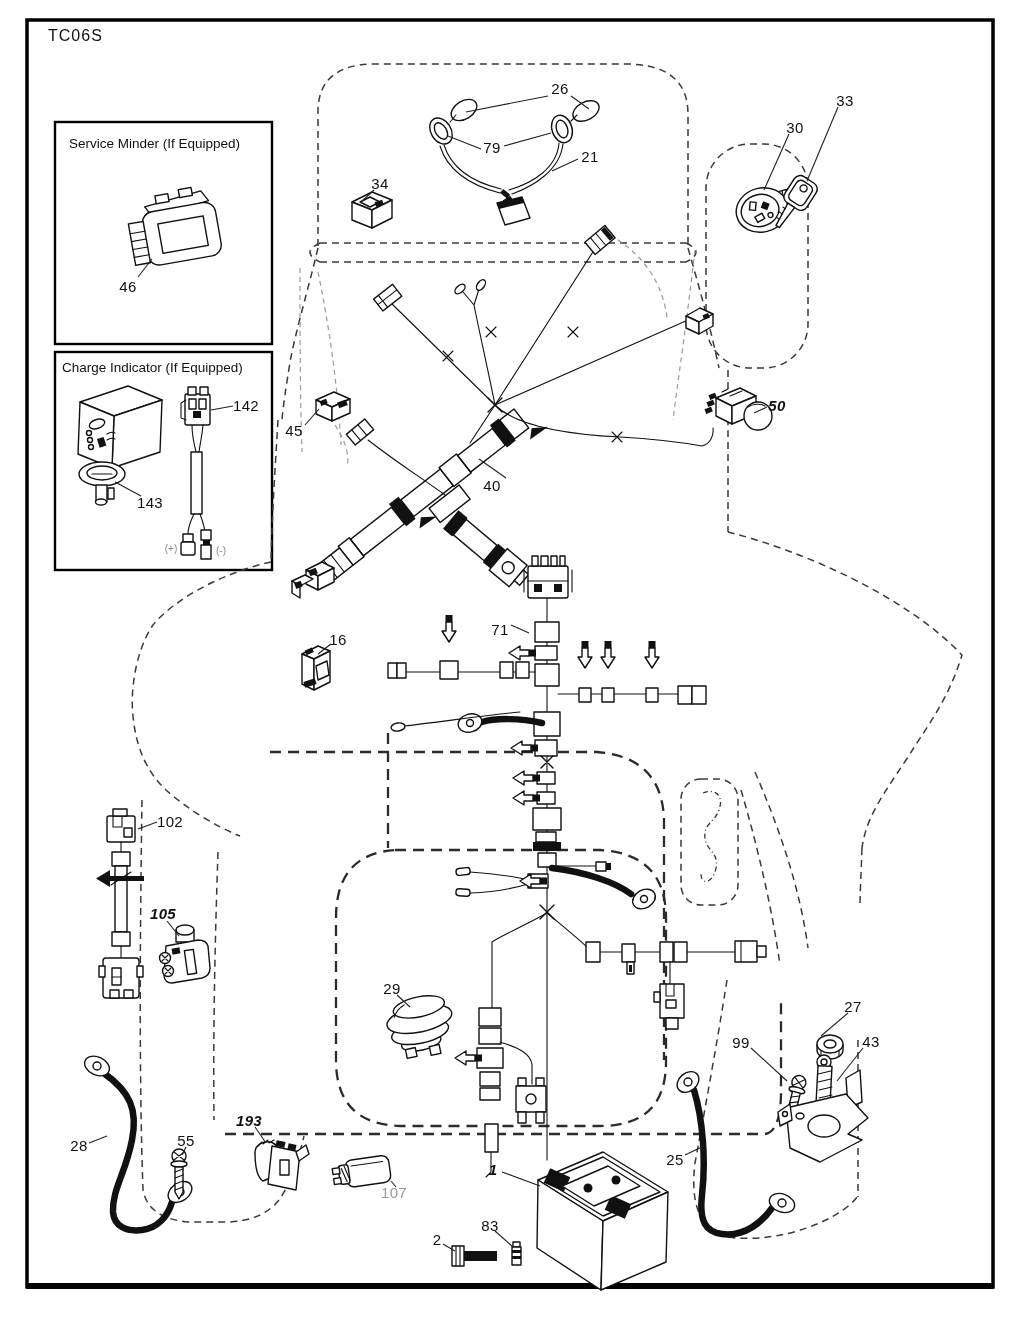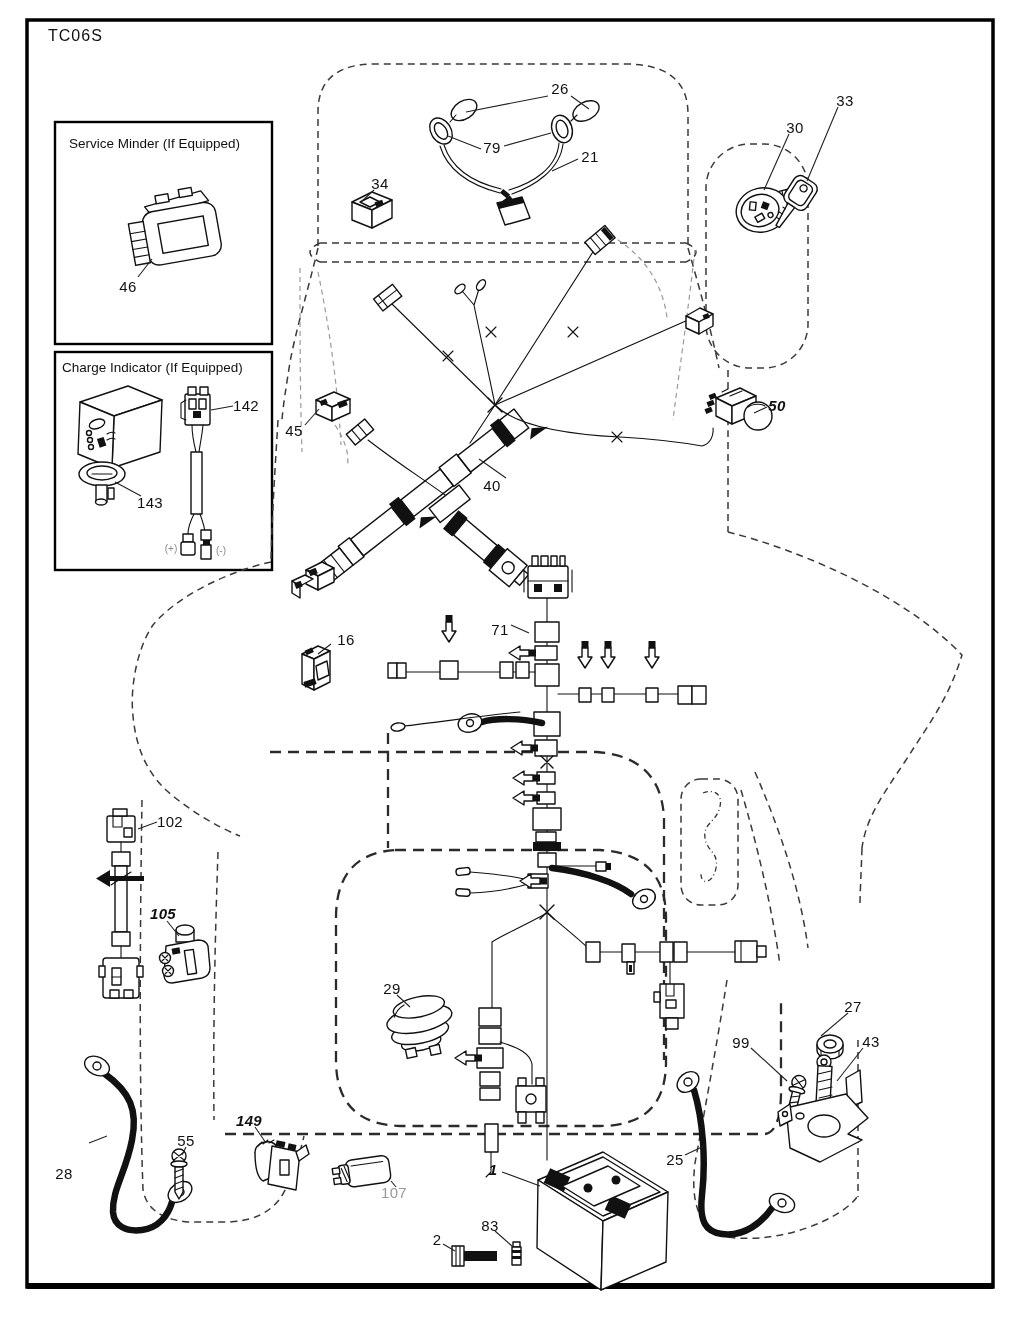--- a/index.html
+++ b/index.html
@@ -563,31 +563,31 @@
       <div class="callout" style="left: 590px; top: 156px;">21</div>
       <div class="callout" style="left: 845px; top: 100px;">33</div>
       <div class="callout" style="left: 795px; top: 127px;">30</div>
       <div class="callout" style="left: 380px; top: 183px;">34</div>
       <div class="callout" style="left: 128px; top: 286px;">46</div>
       <div class="callout" style="left: 246px; top: 405px;">142</div>
       <div class="callout" style="left: 294px; top: 430px;">45</div>
       <div class="callout" style="left: 150px; top: 502px;">143</div>
       <div class="callout" style="left: 492px; top: 485px;">40</div>
       <div class="callout bold" style="left: 777px; top: 405px;">50</div>
-      <div class="callout" style="left: 346px; top: 639px;">16</div>
+      <div class="callout" style="left: 338px; top: 639px;">16</div>
       <div class="callout" style="left: 500px; top: 621px; margin-top: 8px;">71</div>
       <div class="callout" style="left: 170px; top: 821px;">102</div>
       <div class="callout bold" style="left: 163px; top: 913px;">105</div>
       <div class="callout" style="left: 392px; top: 988px;">29</div>
       <div class="callout" style="left: 853px; top: 1006px;">27</div>
       <div class="callout" style="left: 741px; top: 1042px;">99</div>
       <div class="callout" style="left: 871px; top: 1041px;">43</div>
-      <div class="callout bold" style="left: 249px; top: 1120px;">149</div>
+      <div class="callout bold" style="left: 249px; top: 1120px;">193</div>
       <div class="callout" style="left: 186px; top: 1140px;">55</div>
-      <div class="callout" style="left: 64px; top: 1145px; margin-top: 28px;">28</div>
+      <div class="callout" style="left: 79px; top: 1145px;">28</div>
       <div class="callout" style="left: 675px; top: 1159px;">25</div>
       <div class="callout muted" style="left: 394px; top: 1192px;">107</div>
       <div class="callout bold" style="left: 493px; top: 1169px;">1</div>
       <div class="callout" style="left: 437px; top: 1239px;">2</div>
       <div class="callout" style="left: 490px; top: 1225px;">83</div>
     </div>
 
 </div>
 
 </body></html>

